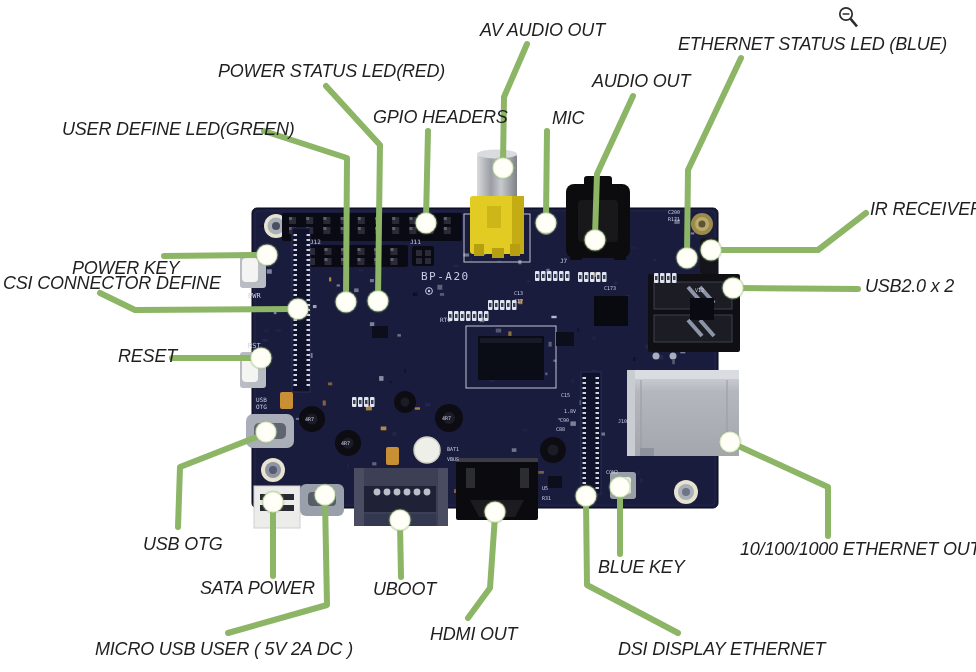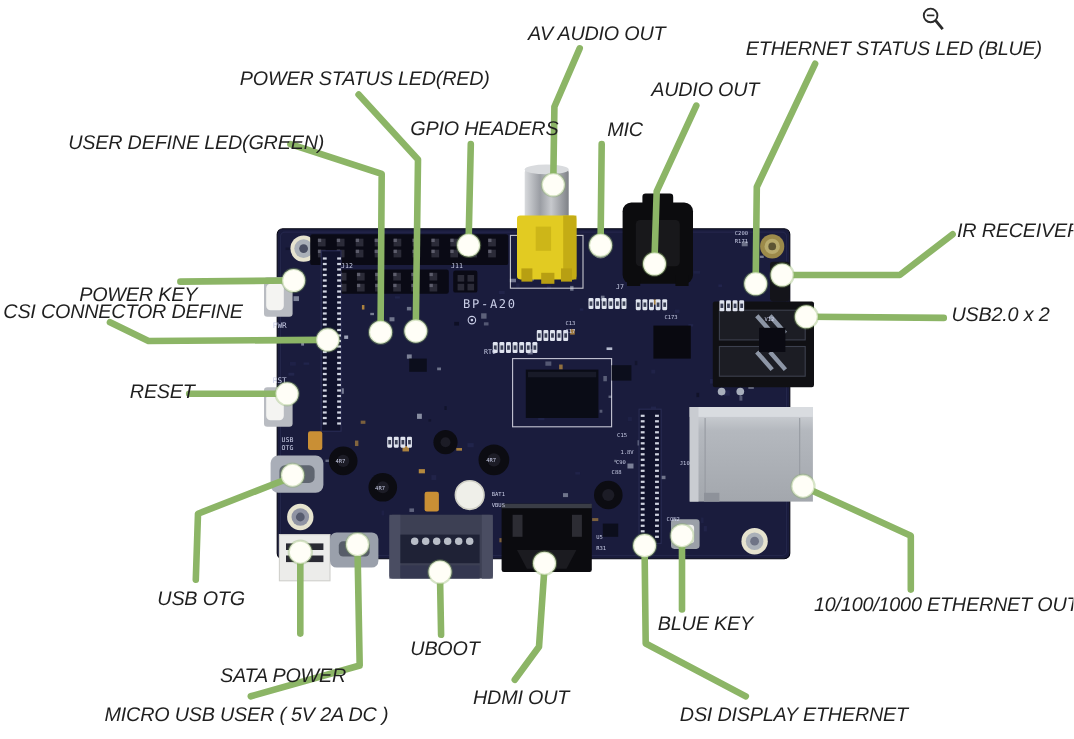--- a/index.html
+++ b/index.html
@@ -669,21 +669,21 @@
       <div class="label" style="left: 530px; top: 109px; margin-left: 22px;">MIC</div>
       <div class="label" style="left: 373px; top: 108px; text-align: center;">GPIO HEADERS</div>
       <div class="label" style="left: 218px; top: 62px;">POWER STATUS LED(RED)</div>
       <div class="label" style="left: 62px; top: 120px;">USER DEFINE LED(GREEN)</div>
       <div class="label" style="left: 72px; top: 259px;">POWER KEY</div>
       <div class="label" style="left: 3px; top: 274px;">CSI CONNECTOR DEFINE</div>
       <div class="label" style="left: 118px; top: 347px;">RESET</div>
       <div class="label" style="left: 870px; top: 200px;">IR RECEIVER</div>
       <div class="label" style="left: 865px; top: 277px;">USB2.0 x 2</div>
       <div class="label" style="left: 143px; top: 535px;">USB OTG</div>
-      <div class="label" style="left: 200px; top: 579px; margin-top: 26px;">SATA POWER</div>
+      <div class="label" style="left: 200px; top: 579px;">SATA POWER</div>
       <div class="label" style="left: 373px; top: 580px;">UBOOT</div>
       <div class="label" style="left: 95px; top: 640px;">MICRO USB USER ( 5V 2A DC )</div>
       <div class="label" style="left: 430px; top: 625px;">HDMI OUT</div>
       <div class="label" style="left: 598px; top: 558px;">BLUE KEY</div>
       <div class="label" style="left: 618px; top: 640px;">DSI DISPLAY ETHERNET</div>
       <div class="label" style="left: 740px; top: 540px;">10/100/1000 ETHERNET OUT</div>
     </div>
 
 </div>
 

